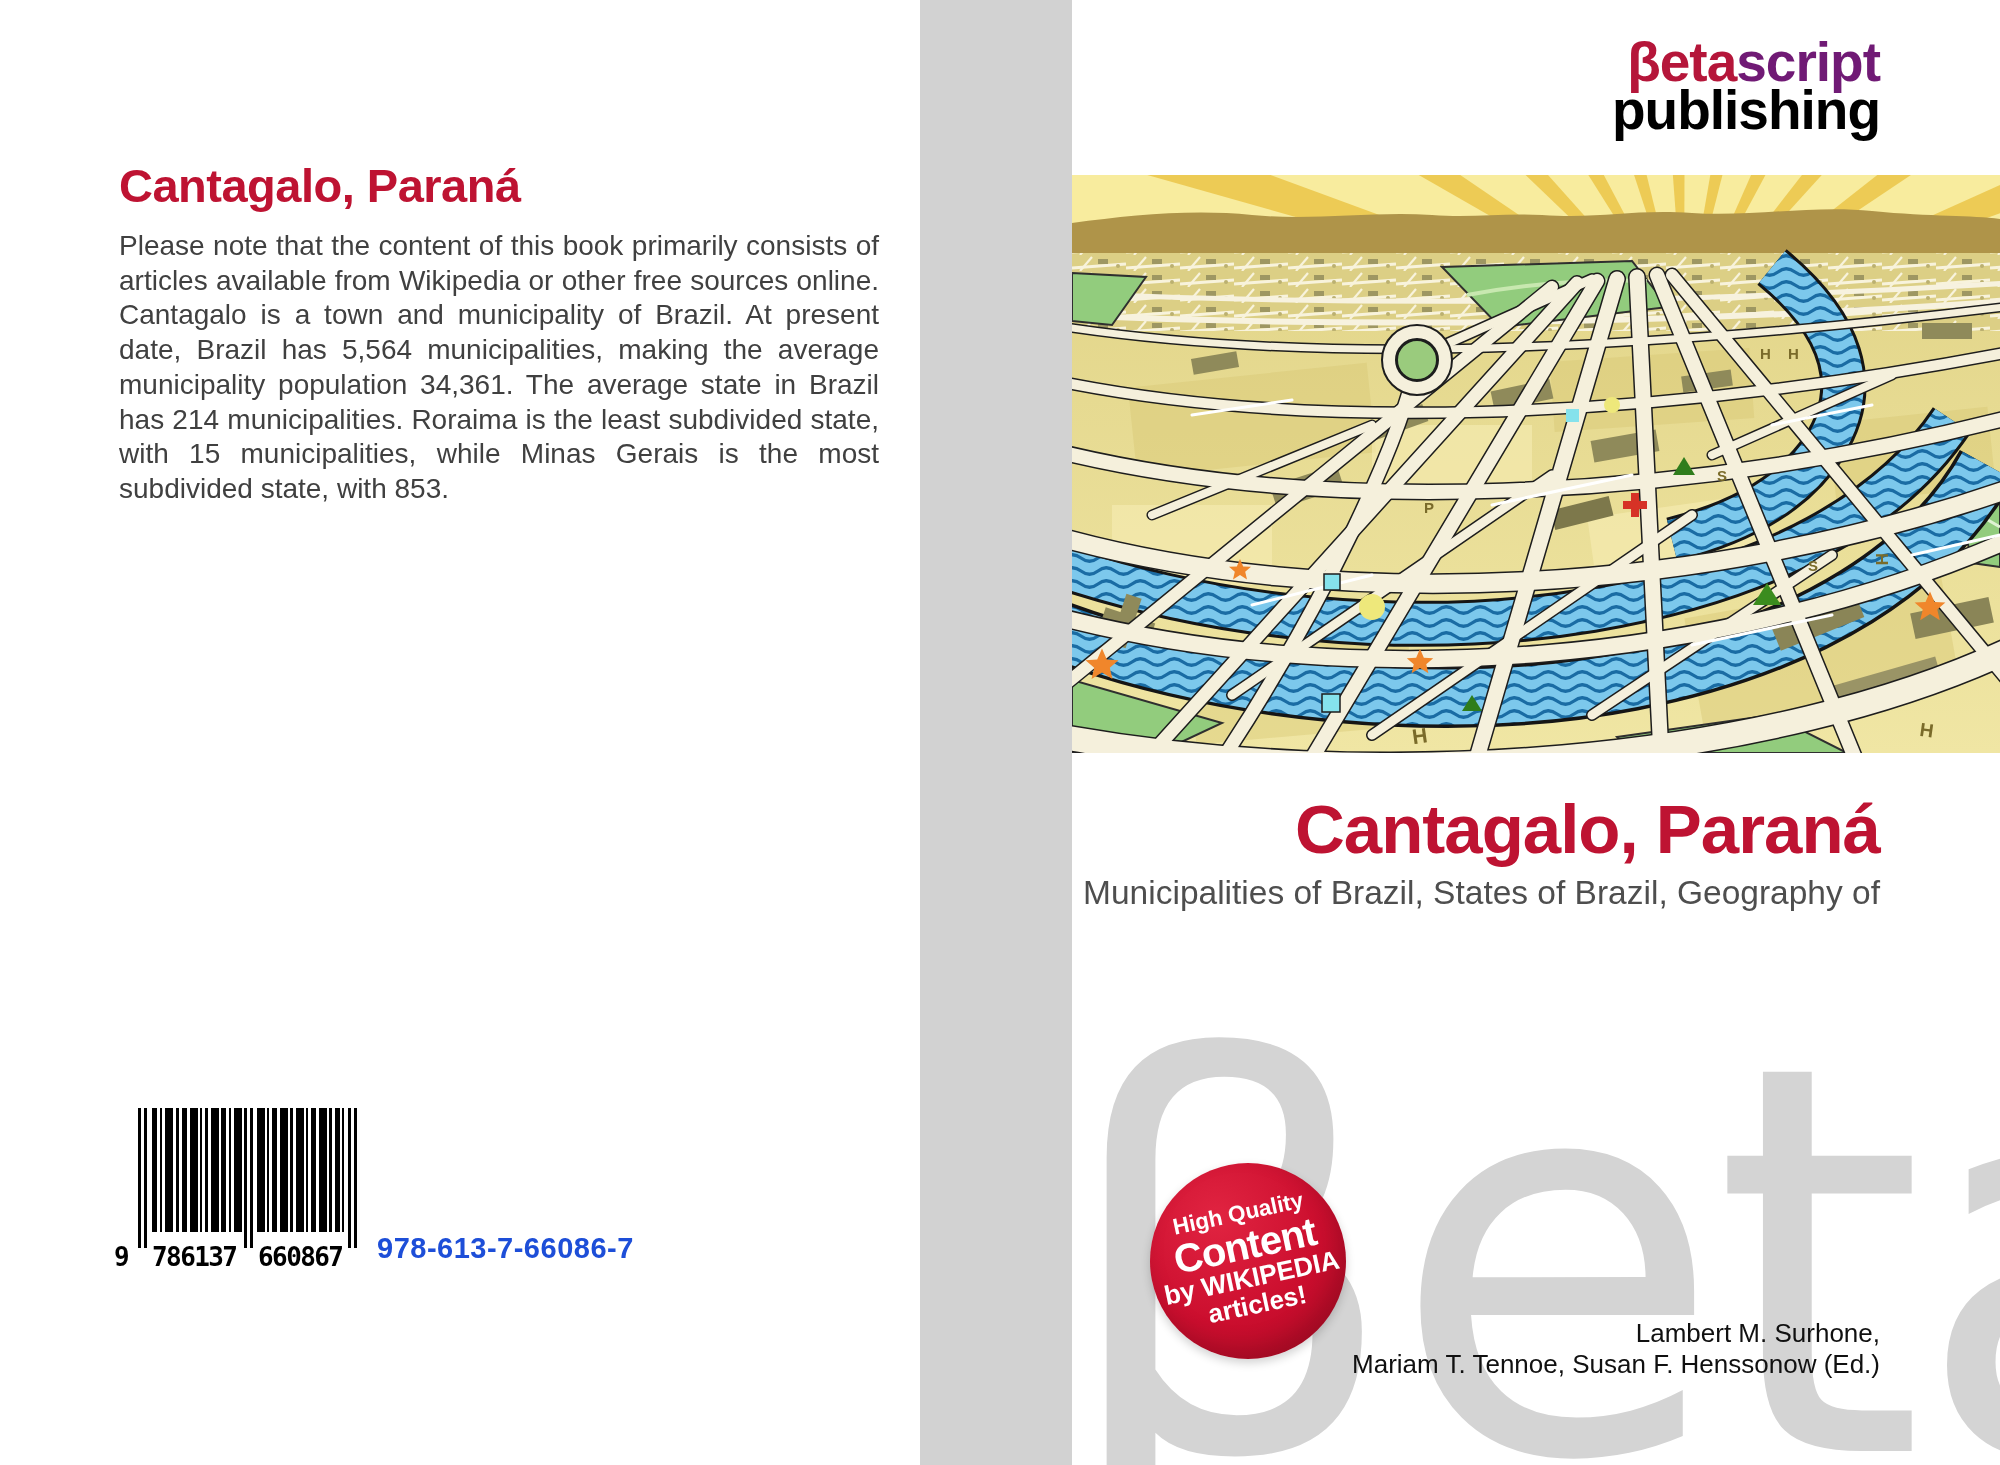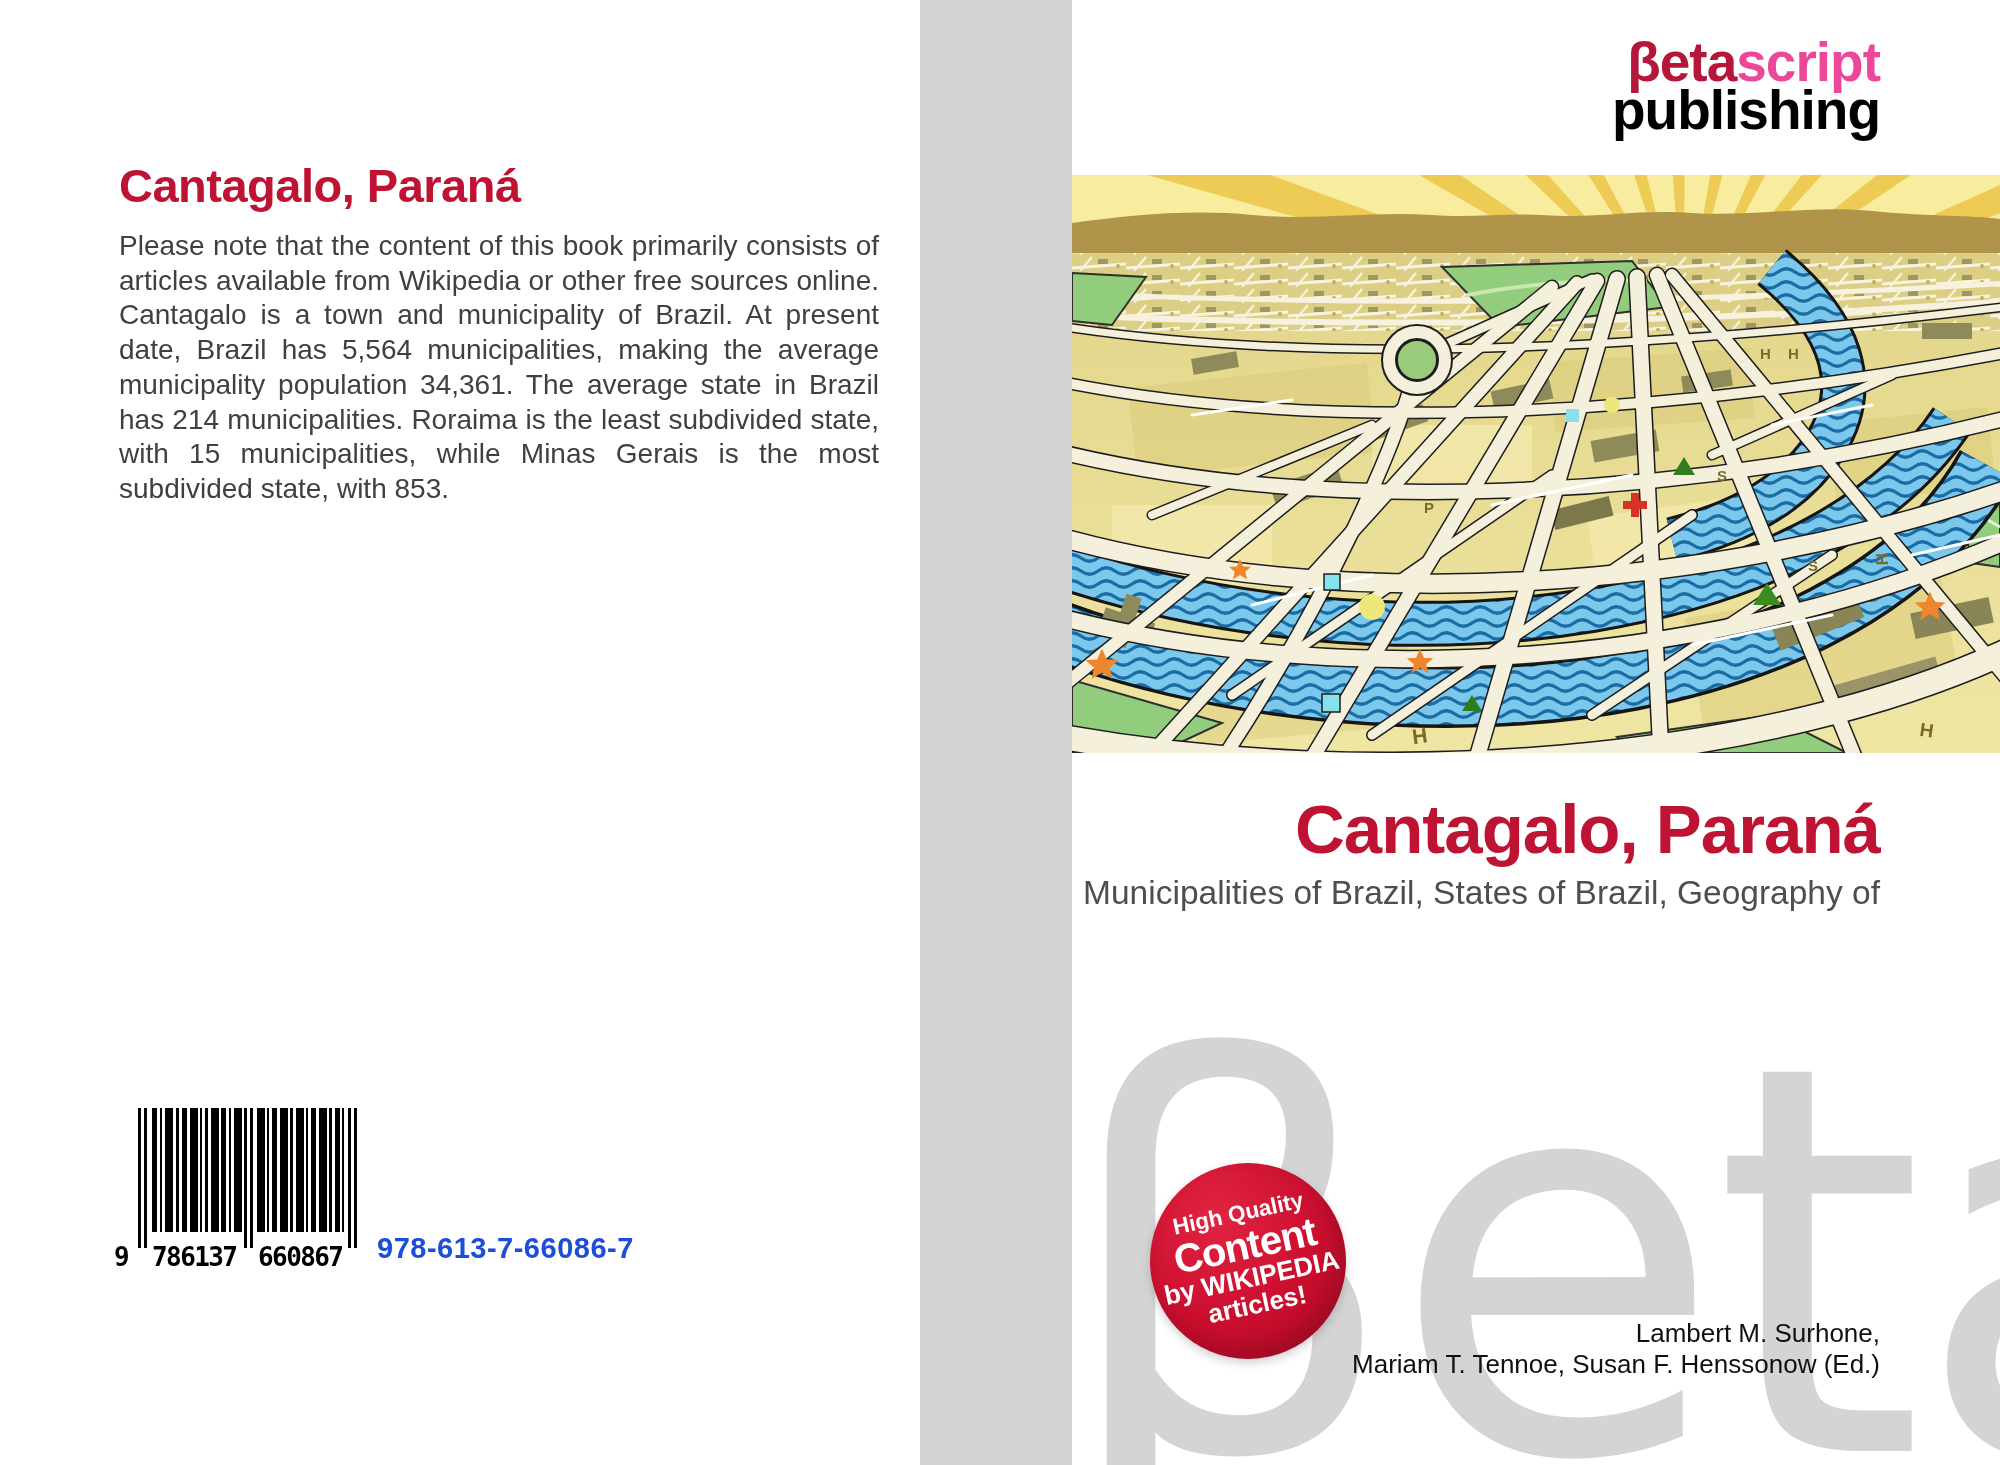--- a/index.html
+++ b/index.html
@@ -27,21 +27,21 @@
   
   .front-panel{position:absolute;left:1072px;top:0;width:928px;height:1465px;background:#ffffff;overflow:hidden;}
   .watermark{
     position:absolute;left:-16px;top:994px;font-size:540px;line-height:1;
     color:#D4D4D4;letter-spacing:-10px;white-space:nowrap;z-index:1;
     font-family:"DejaVu Sans","Liberation Sans",sans-serif;
   }
   .publisher-logo{position:absolute;right:120px;top:36px;text-align:right;line-height:0.98;z-index:2;}
   .logo-line1{font-size:55px;font-weight:bold;letter-spacing:-1px;}
   .logo-beta{color:#B5163A;}
-  .logo-script{color:#ec4899;}
+  .logo-script{color:#701a75;}
   .logo-line2{font-size:55px;font-weight:bold;color:#000000;letter-spacing:-1px;margin-top:-6px;}
   .map-illustration{position:absolute;left:0;top:175px;width:928px;height:578px;z-index:2;}
   .front-title{
     position:absolute;right:120px;top:790px;font-size:69px;font-weight:bold;
     color:#BE1332;letter-spacing:-1px;z-index:2;white-space:nowrap;
   }
   .front-subtitle{
     position:absolute;right:120px;top:872px;font-size:33.5px;color:#4E4E4E;
     line-height:1.23;text-align:left;z-index:2;
   }

